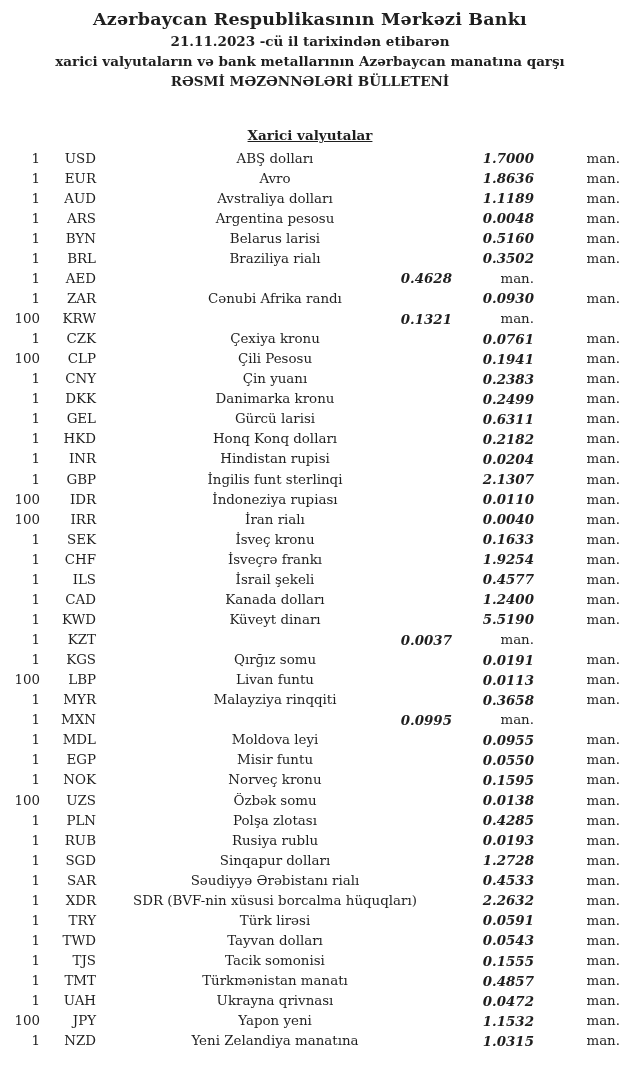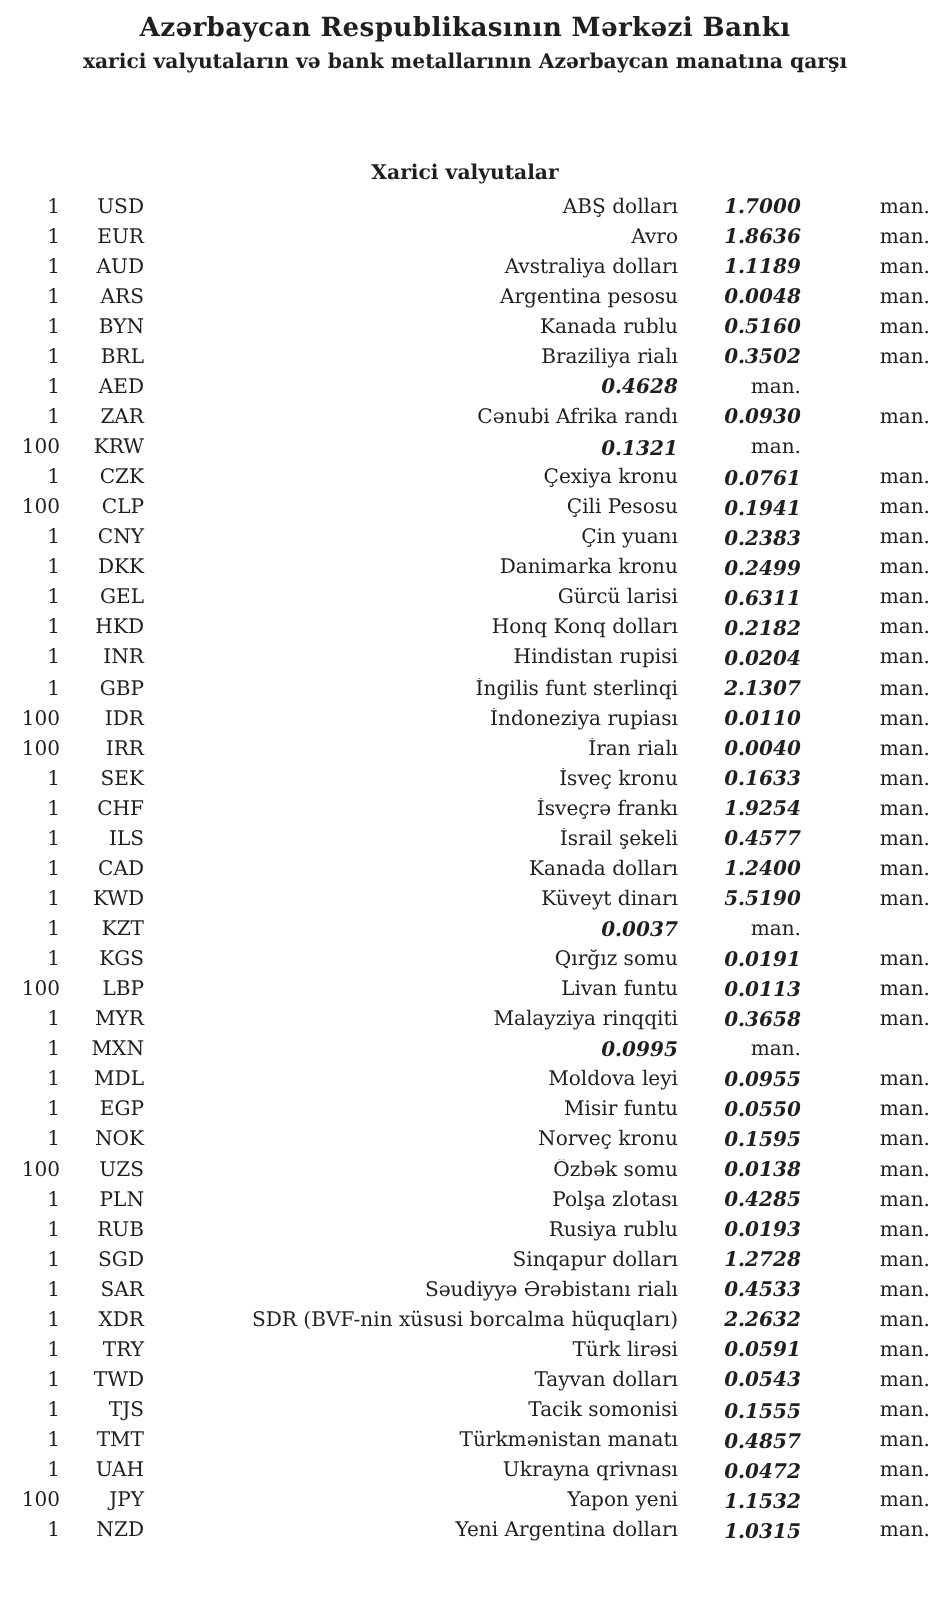--- a/index.html
+++ b/index.html
@@ -25,44 +25,45 @@
     font-weight: bold;
     line-height: 24px;
     letter-spacing: 0.2px;
   }
   .header-line {
     font-size: 13.5px;
     font-weight: bold;
     line-height: 20px;
   }
   .section-title {
-    margin-top: 54px;
+    margin-top: 34px;
     text-align: center;
     font-size: 13.5px;
     font-weight: bold;
     line-height: 20px;
+    text-decoration: underline;
   }
   .rates-table {
     margin-top: 3px;
   }
   .rate-row {
     display: grid;
     grid-template-columns: 40px 56px 1fr 82px 86px;
     height: 20.07px;
     align-items: center;
     font-size: 13.4px;
   }
   .cell-qty {
     text-align: right;
   }
   .cell-code {
     text-align: right;
   }
   .cell-name {
-    text-align: right;
+    text-align: center;
     padding-left: 2px;
     white-space: nowrap;
     overflow: hidden;
   }
   .cell-rate {
     text-align: right;
     font-weight: bold;
     font-style: italic;
   }
   .cell-unit {
@@ -70,21 +71,23 @@
     padding-left: 11px;
   }
 </style>
 </head>
 <body>
 
 <div class="page">
 
   <div class="header">
     <div class="bank-name">Azərbaycan Respublikasının Mərkəzi Bankı</div>
+    <div class="header-line">21.11.2023 -cü il tarixindən etibarən</div>
     <div class="header-line">xarici valyutaların və bank metallarının Azərbaycan manatına qarşı</div>
+    <div class="header-line">RƏSMİ MƏZƏNNƏLƏRİ BÜLLETENİ</div>
   </div>
 
   <div class="section-title">Xarici valyutalar</div>
 
   <div class="rates-table">
   <div class="rate-row">
     <span class="cell-qty">1</span>
     <span class="cell-code">USD</span>
     <span class="cell-name">ABŞ dolları</span>
     <span class="cell-rate">1.7000</span>
@@ -111,21 +114,21 @@
     <span class="cell-qty">1</span>
     <span class="cell-code">ARS</span>
     <span class="cell-name">Argentina pesosu</span>
     <span class="cell-rate">0.0048</span>
     <span class="cell-unit">man.</span>
   </div>
 
   <div class="rate-row">
     <span class="cell-qty">1</span>
     <span class="cell-code">BYN</span>
-    <span class="cell-name">Kanada rublu</span>
+    <span class="cell-name">Belarus larisi</span>
     <span class="cell-rate">0.5160</span>
     <span class="cell-unit">man.</span>
   </div>
 
   <div class="rate-row">
     <span class="cell-qty">1</span>
     <span class="cell-code">BRL</span>
     <span class="cell-name">Braziliya rialı</span>
     <span class="cell-rate">0.3502</span>
     <span class="cell-unit">man.</span>
@@ -427,19 +430,19 @@
     <span class="cell-qty">100</span>
     <span class="cell-code">JPY</span>
     <span class="cell-name">Yapon yeni</span>
     <span class="cell-rate">1.1532</span>
     <span class="cell-unit">man.</span>
   </div>
 
   <div class="rate-row">
     <span class="cell-qty">1</span>
     <span class="cell-code">NZD</span>
-    <span class="cell-name">Yeni Argentina dolları</span>
+    <span class="cell-name">Yeni Zelandiya manatına</span>
     <span class="cell-rate">1.0315</span>
     <span class="cell-unit">man.</span>
   </div>
 </div>
 
 </div>
 
 </body></html>

